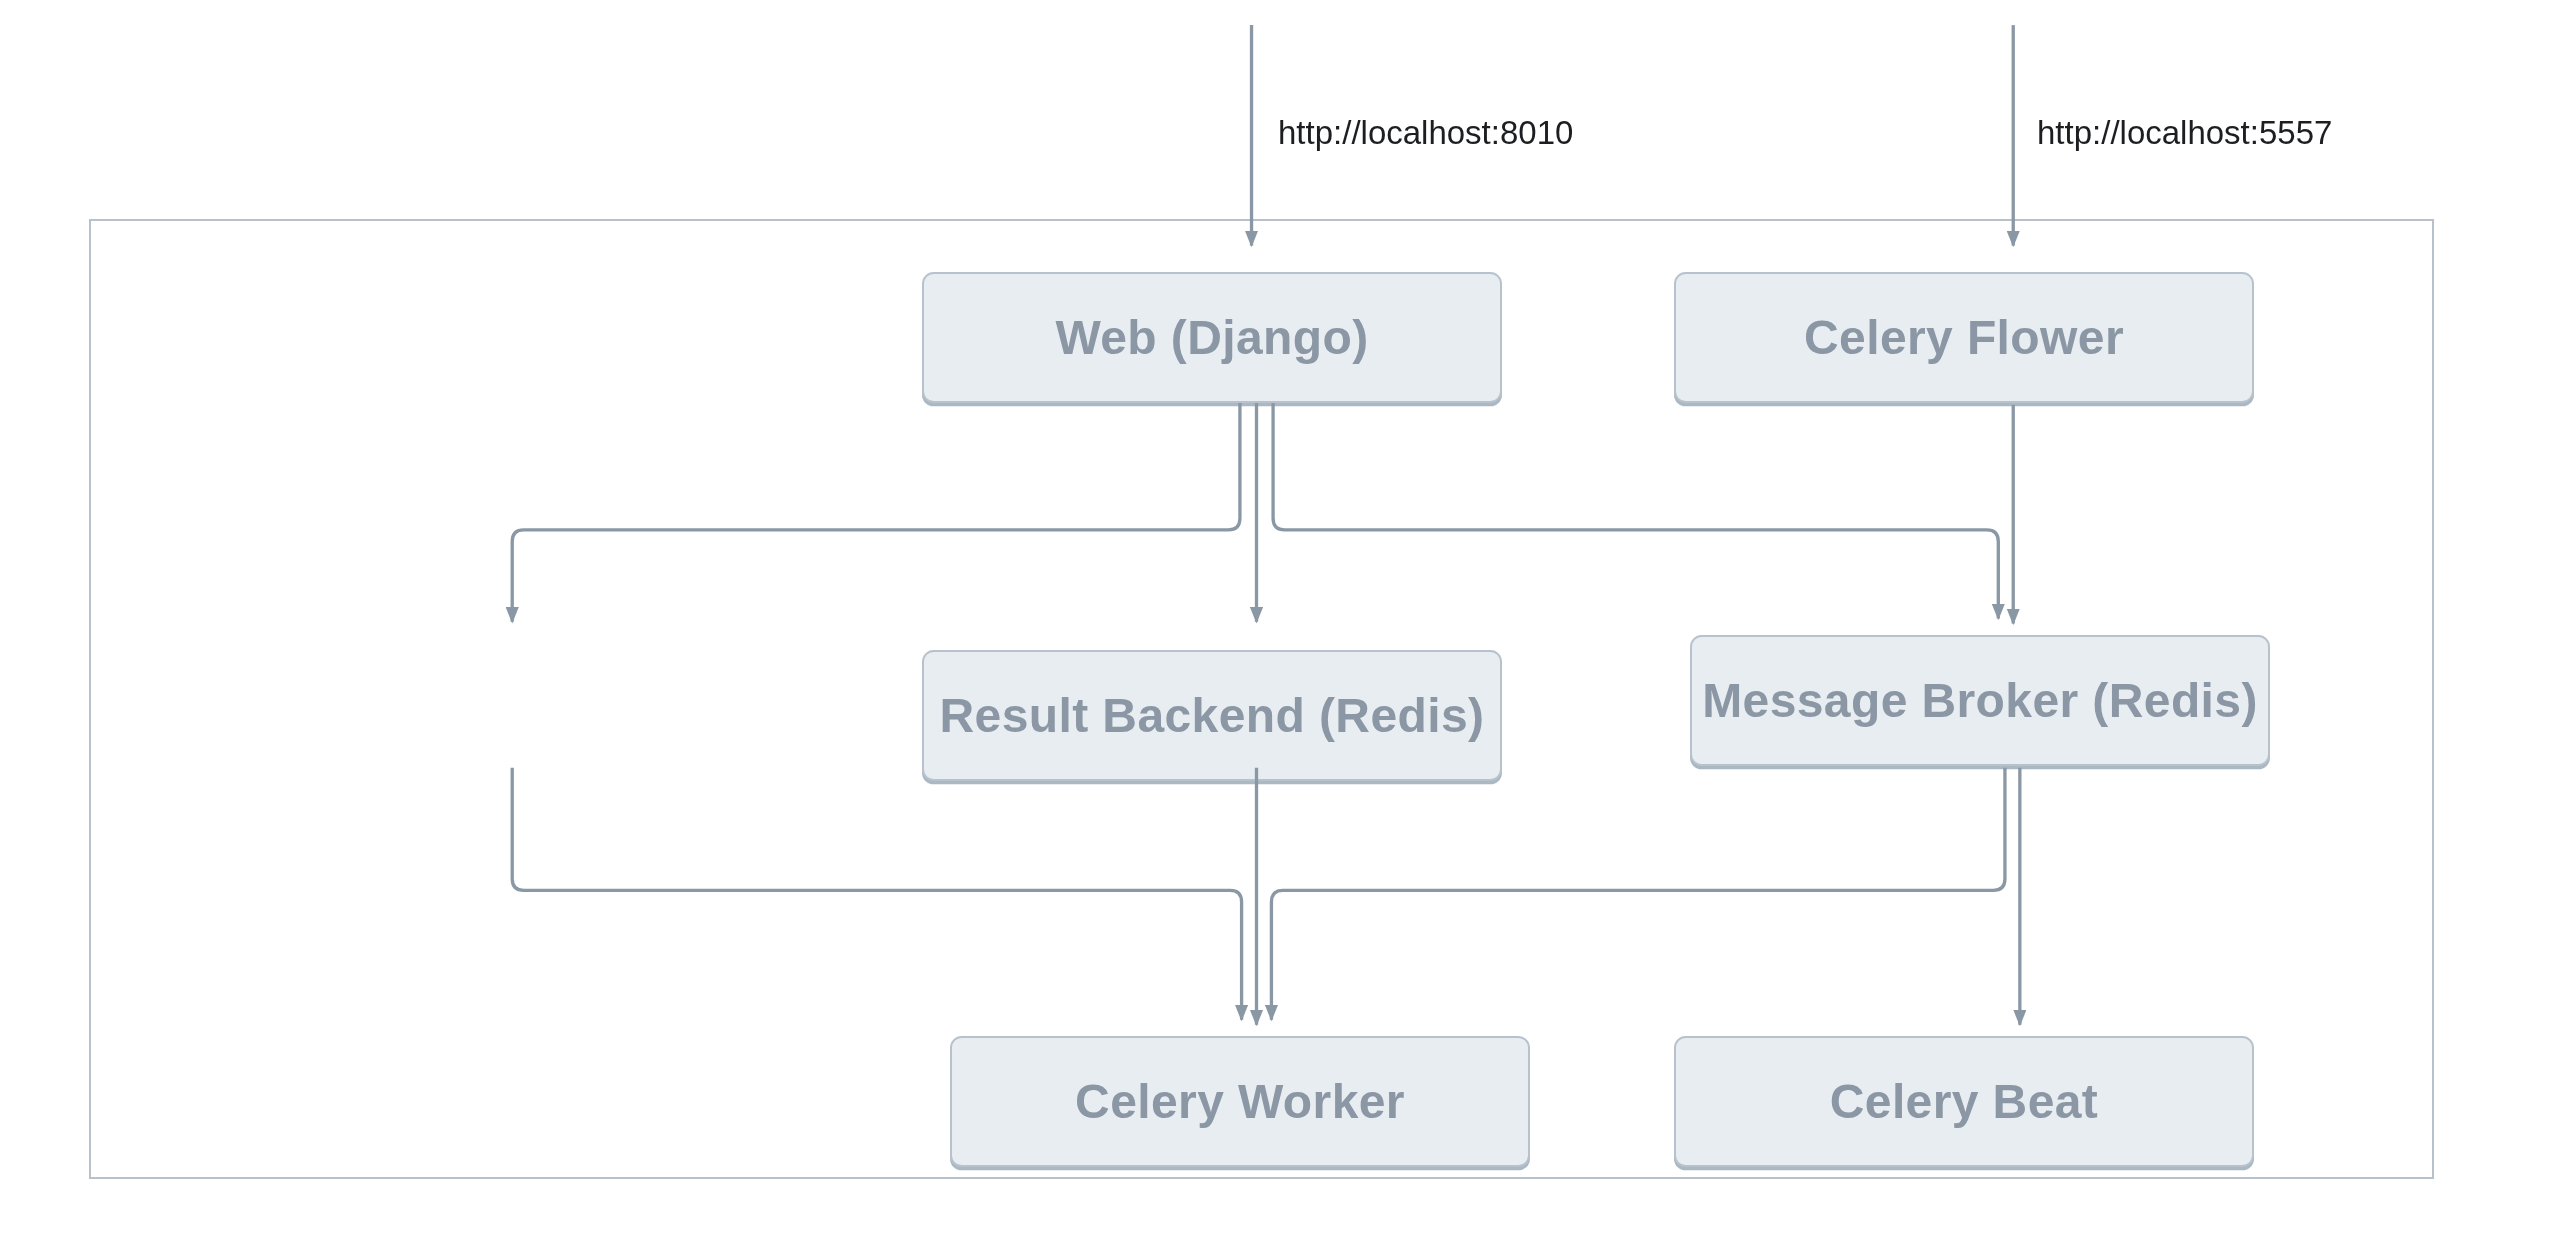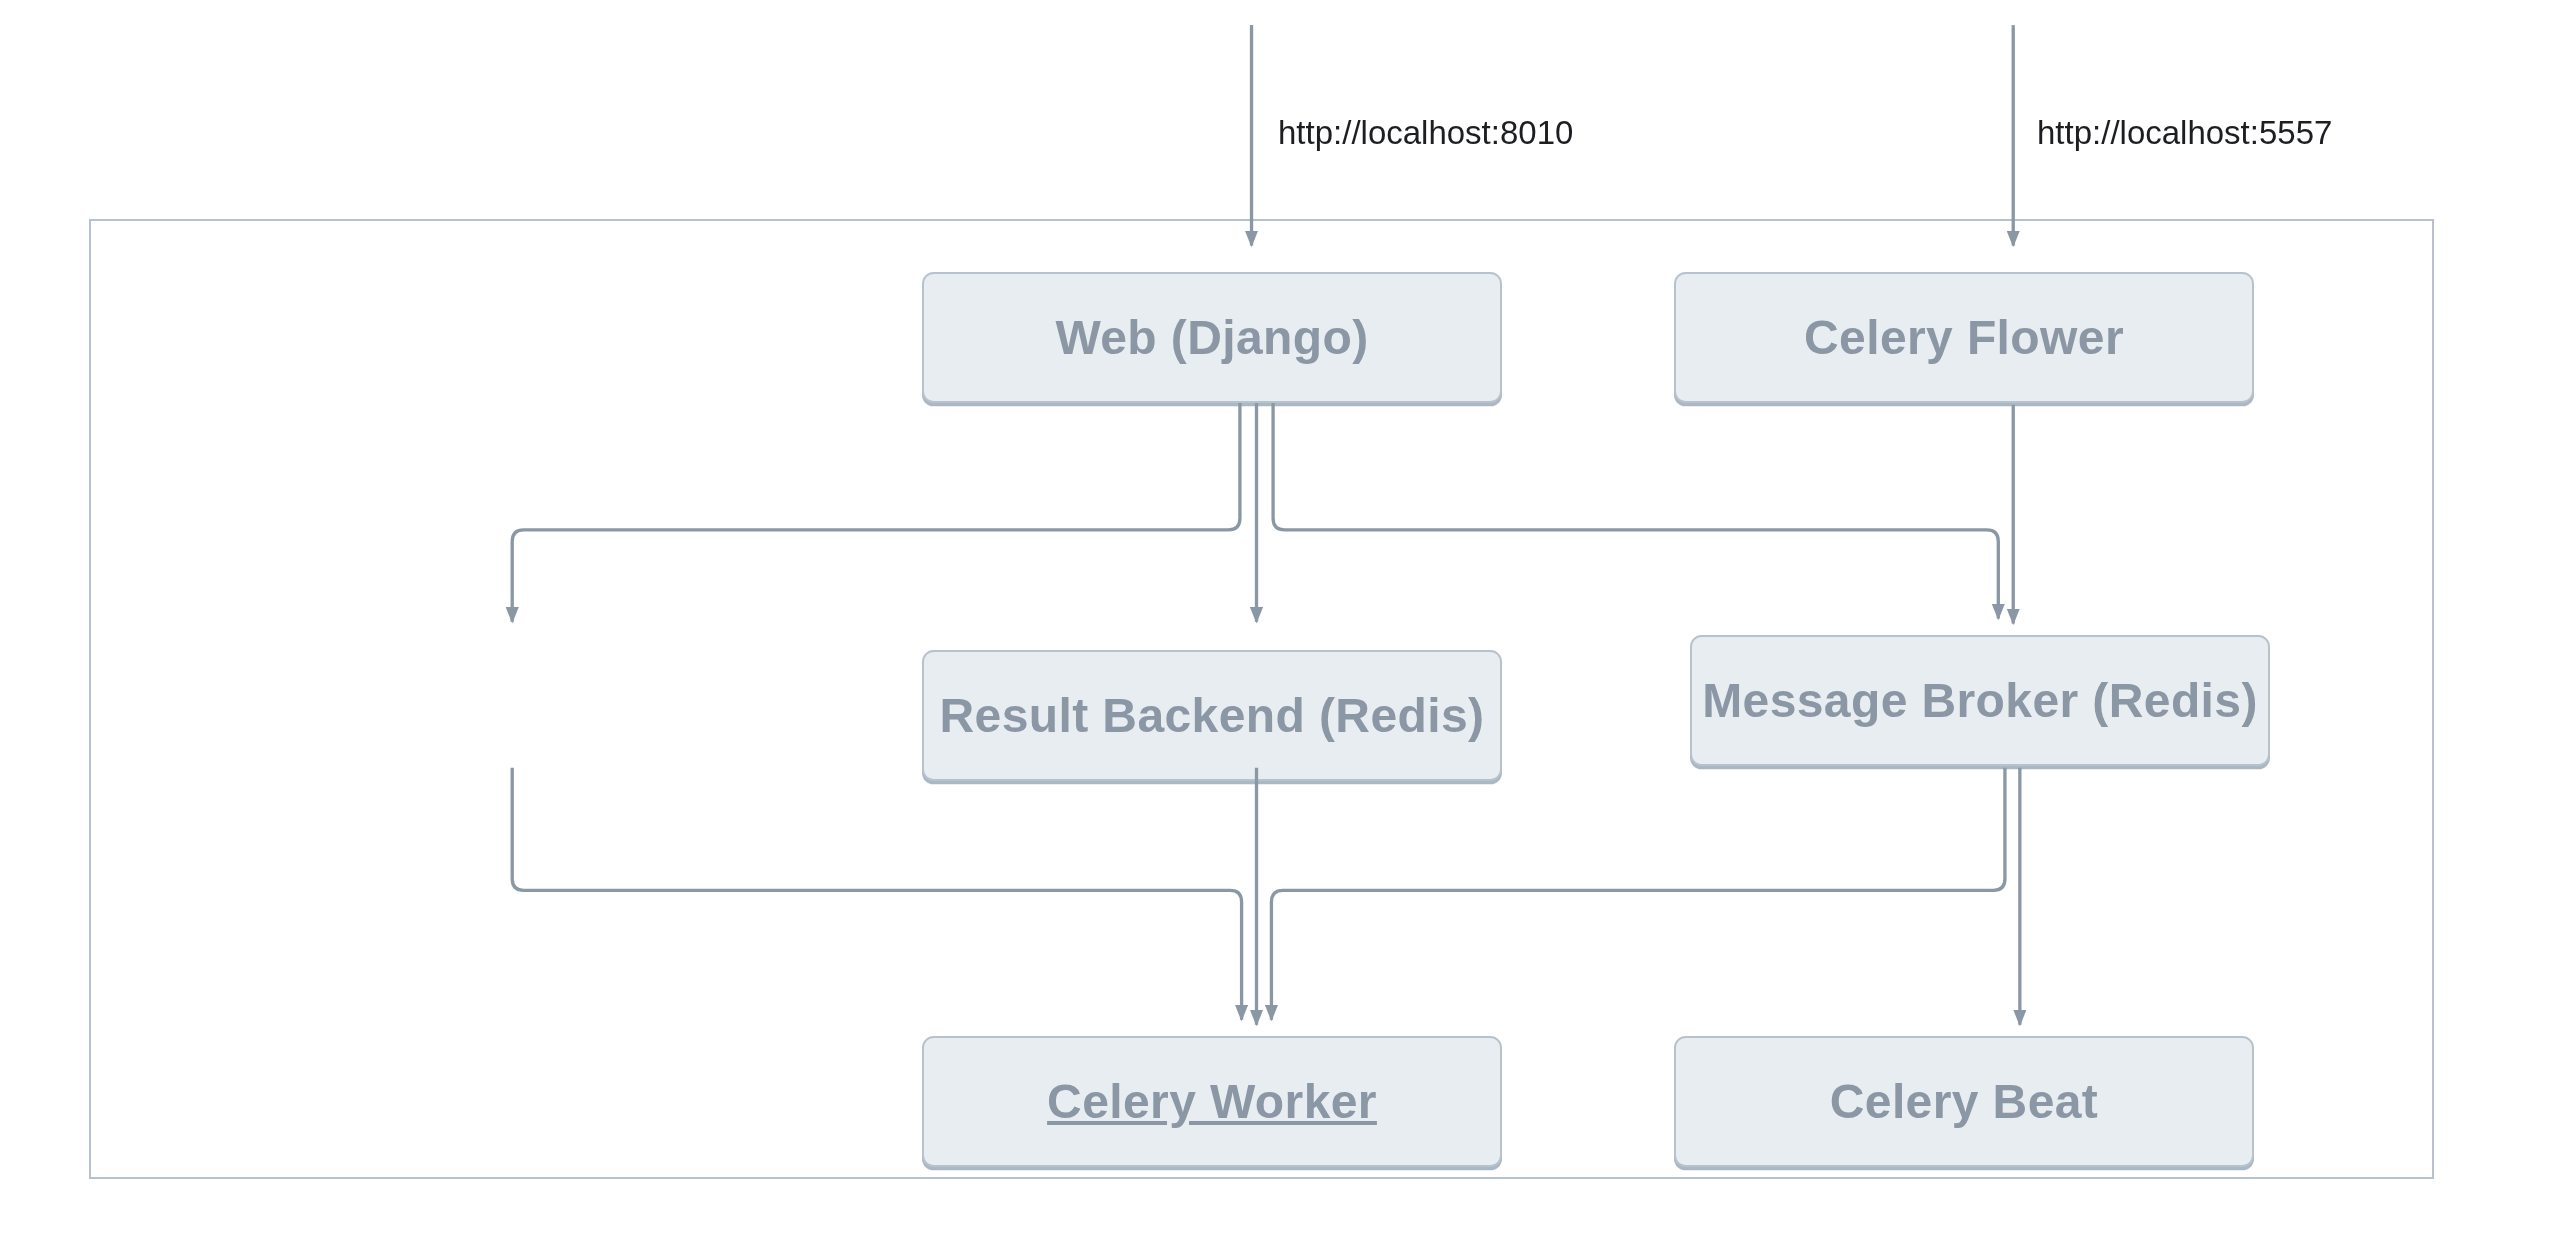--- a/index.html
+++ b/index.html
@@ -39,21 +39,21 @@
     font-weight:bold;font-size:48px;
     color:var(--node-text);
     letter-spacing:0.4px;
     white-space:nowrap;
   }
   .node-web{left:922px;top:272px;}
   .node-flower{left:1674px;top:272px;}
   .node-db{left:177px;top:635px;}
   .node-result{left:922px;top:650px;}
   .node-broker{left:1674px;top:635px;margin-left:16px;}
-  .node-worker{left:922px;top:1036px;text-decoration:underline;}
+  .node-worker{left:950px;top:1036px;}
   .node-beat{left:1674px;top:1036px;}
   .edge-label{
     position:absolute;
     font-size:33px;line-height:40px;
     color:var(--label-text);
     white-space:nowrap;
   }
   .edge-label-1{left:1278px;top:113px;text-align:right;}
   .edge-label-2{left:2037px;top:113px;}
   svg.connectors{

